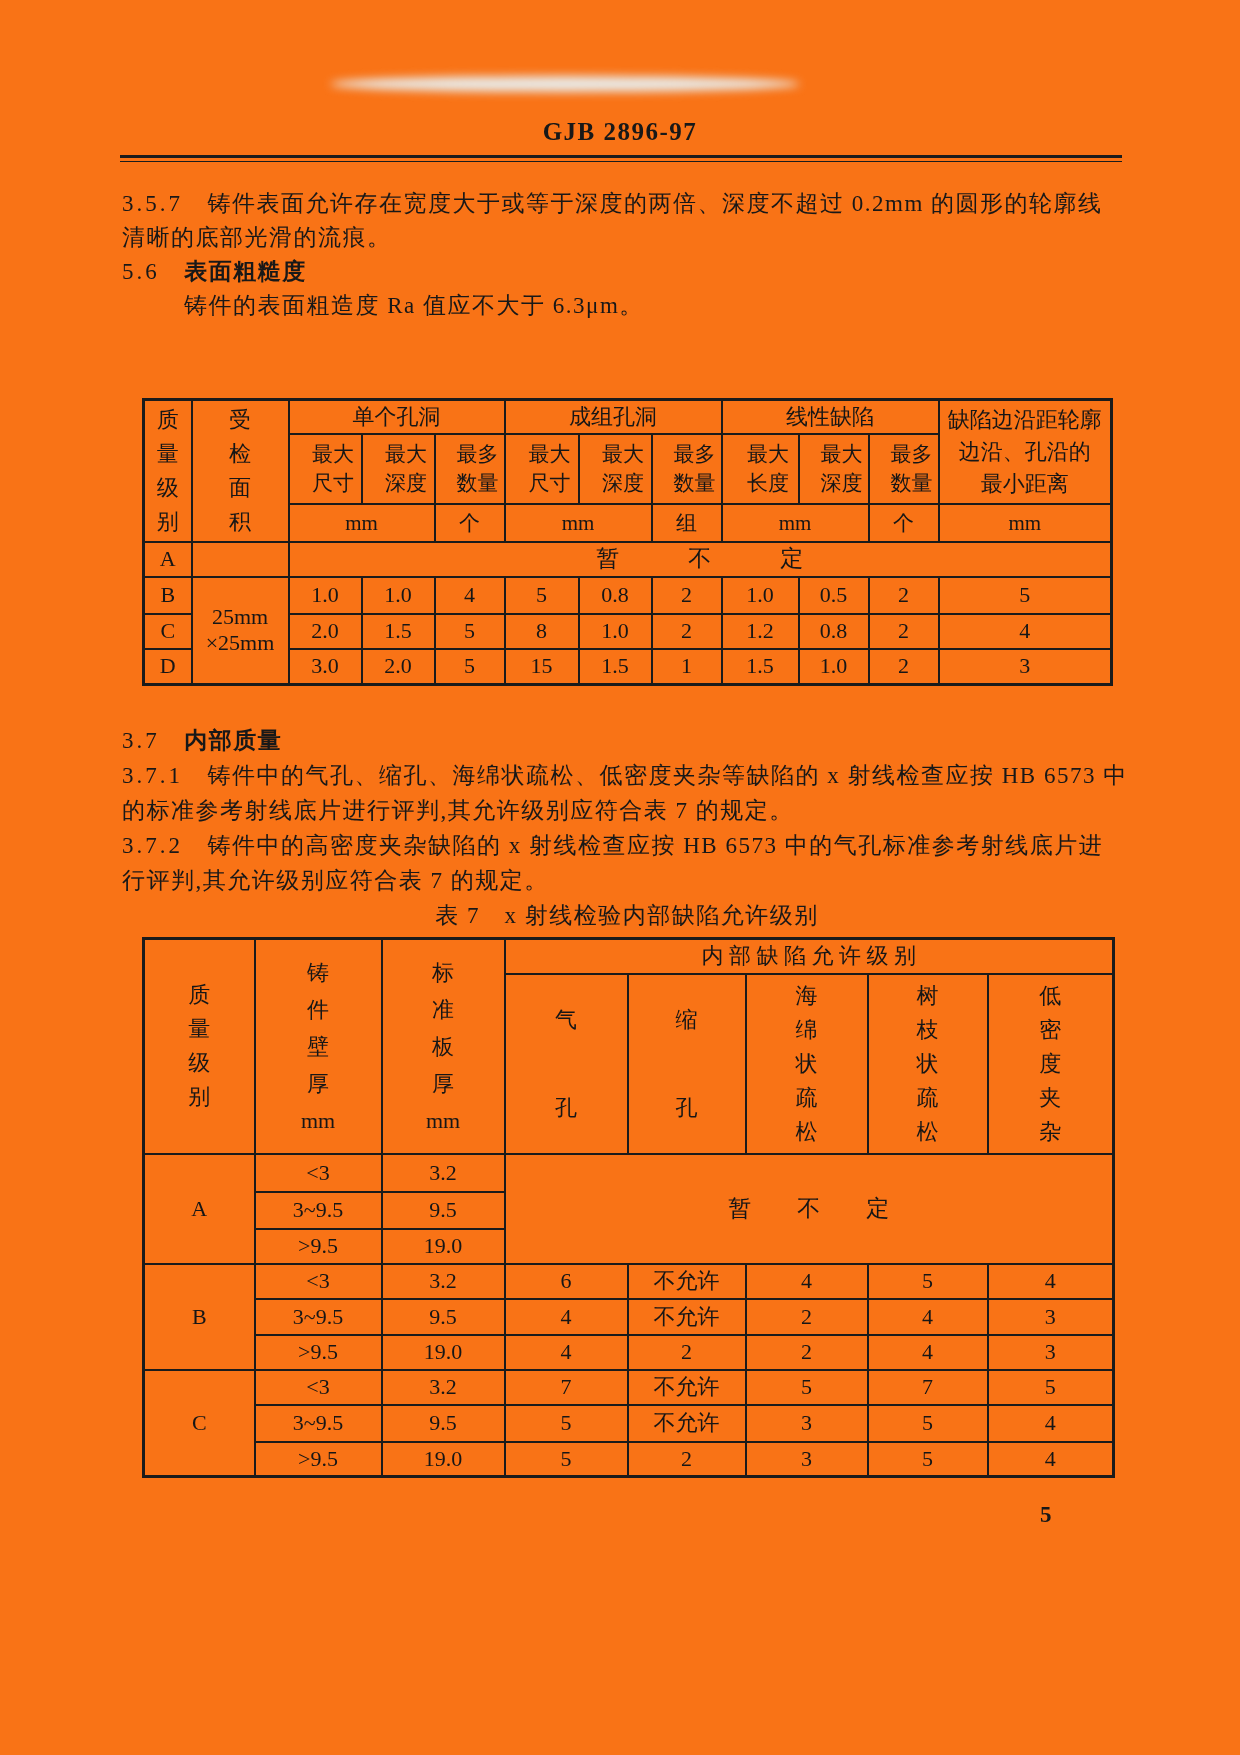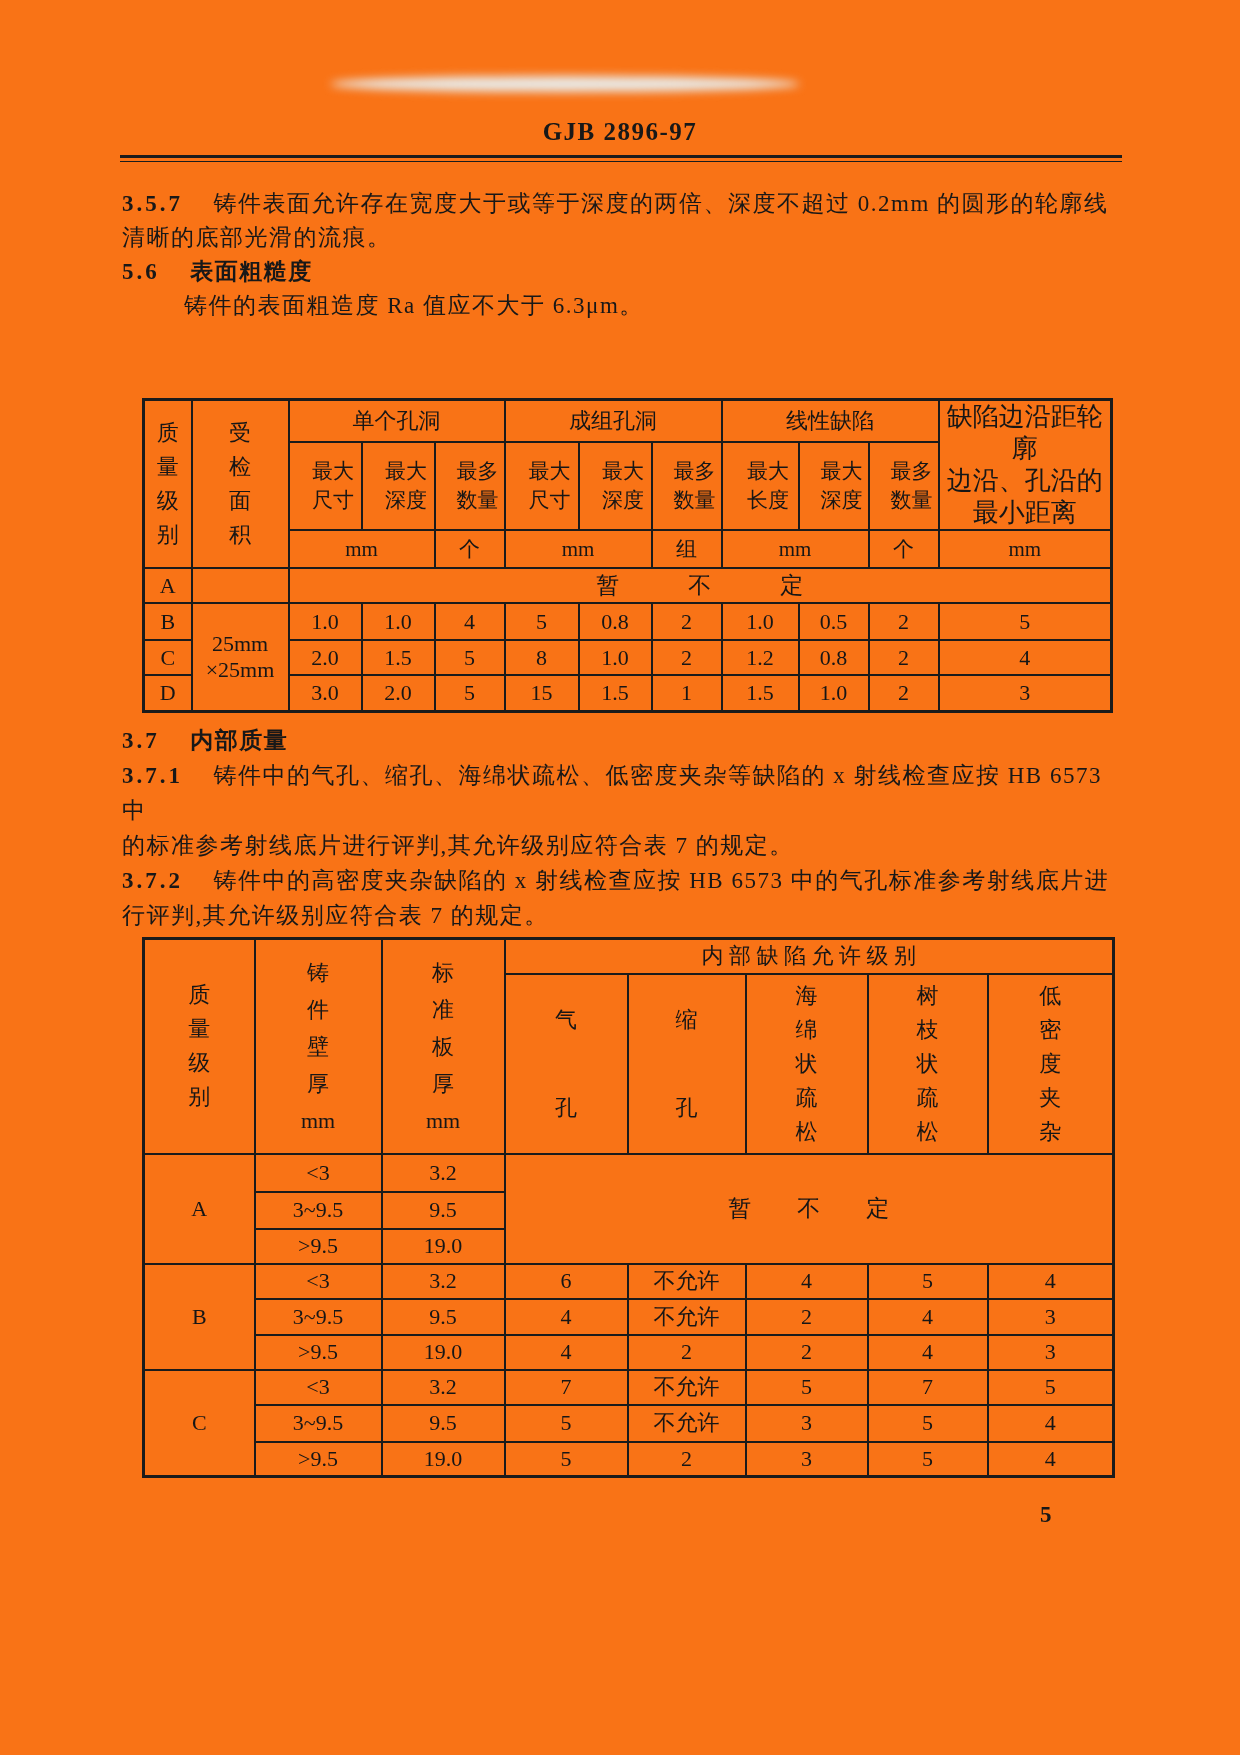--- a/index.html
+++ b/index.html
@@ -8,39 +8,39 @@
   .smudge{position:absolute;left:330px;top:76px;width:470px;height:16px;background:#e9e9e5;
           border-radius:50%;filter:blur(5px);}
   .hdr{position:absolute;top:118px;left:0;width:100%;text-align:center;
        font-size:25px;font-weight:bold;letter-spacing:1.5px;}
   .rule{position:absolute;left:120px;top:155px;width:1002px;height:3px;
         border-top:3px solid #1c1c1c;border-bottom:1px solid #1c1c1c;}
   .flow{position:absolute;left:122px;width:1010px;font-size:23px;letter-spacing:1.5px;}
   .flow1{top:187px;line-height:34px;}
   .flow2{top:723px;line-height:35px;}
   .para{margin:0;white-space:pre-wrap;}
-  .num{font-weight:bold;letter-spacing:3px;margin-right:6px;}
+  .num{font-weight:normal;letter-spacing:3px;}
   .b{font-weight:bold;}
   .indent{text-indent:62px;}
   .ttl{margin:0;text-align:center;white-space:pre-wrap;}
   .shift{padding-left:190px;}
   table{position:absolute;border-collapse:collapse;table-layout:fixed;border:3px solid #1b1b1b;}
   td{border:2px solid #1b1b1b;text-align:center;vertical-align:middle;padding:0;
      font-size:22px;line-height:26px;color:#161616;}
   .pre{white-space:pre-wrap;}
   .t6{left:142px;top:398px;}
   .t7{left:142px;top:937px;}
   .vhead{font-size:22px;line-height:34px;}
   .vh5{font-size:22px;line-height:37px;}
   .v2{font-size:22px;line-height:44px;}
   .v5{font-size:22px;line-height:34px;}
   .sub{font-size:21px;line-height:29px;padding-left:16px;}
   .unit td{font-size:21px;}
   .grp{font-size:22px;}
-  .lastcol{font-size:26px;line-height:32px;}
+  .lastcol{font-size:22px;line-height:32px;}
   .zan{font-size:23px;}
   .pageno{position:absolute;left:1040px;top:1502px;font-size:23px;font-weight:bold;}
 </style>
 </head>
 <body>
 
 <div class="page">
   <div class="smudge"></div>
   <div class="hdr">GJB 2896-97</div>
   <div class="rule"></div>
@@ -161,20 +161,21 @@
     </tr>
   </tbody>
     </table>
 
   <div class="flow flow2">
     <p class="para b"><span class="num">3.7</span><span>　内部质量</span></p>
     <p class="para"><span class="num">3.7.1</span><span>　铸件中的气孔、缩孔、海绵状疏松、低密度夹杂等缺陷的 x 射线检查应按 HB 6573 中
 的标准参考射线底片进行评判,其允许级别应符合表 7 的规定。</span></p>
     <p class="para"><span class="num">3.7.2</span><span>　铸件中的高密度夹杂缺陷的 x 射线检查应按 HB 6573 中的气孔标准参考射线底片进
 行评判,其允许级别应符合表 7 的规定。</span></p>
+    <p class="ttl">表 7　x 射线检验内部缺陷允许级别</p>
   </div>
 
   <table class="t7">
     <colgroup>
       <col style="width:111px">
         <col style="width:127px">
         <col style="width:123px">
       <col style="width:123px">
         <col style="width:118px">
         <col style="width:122px">

